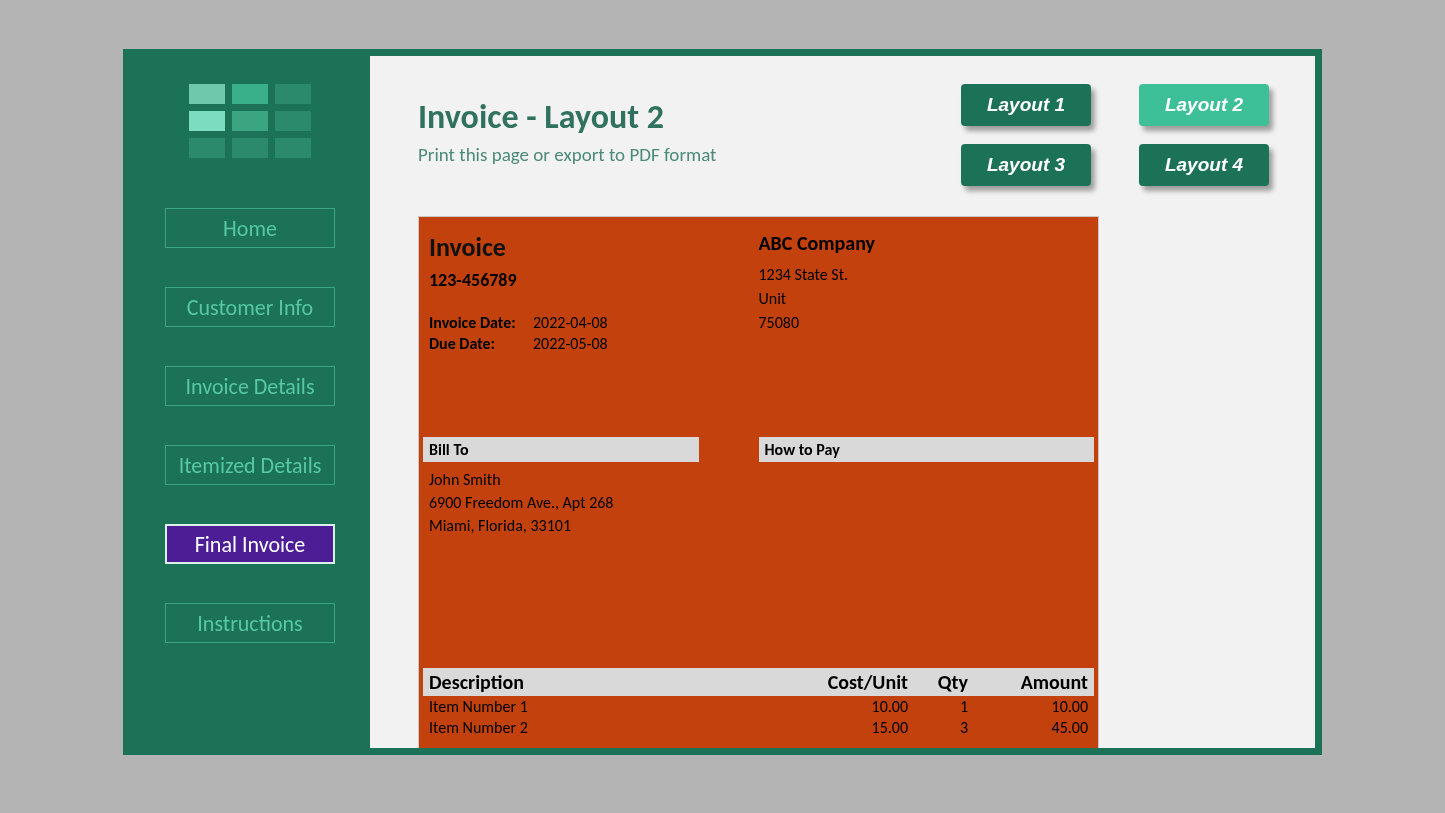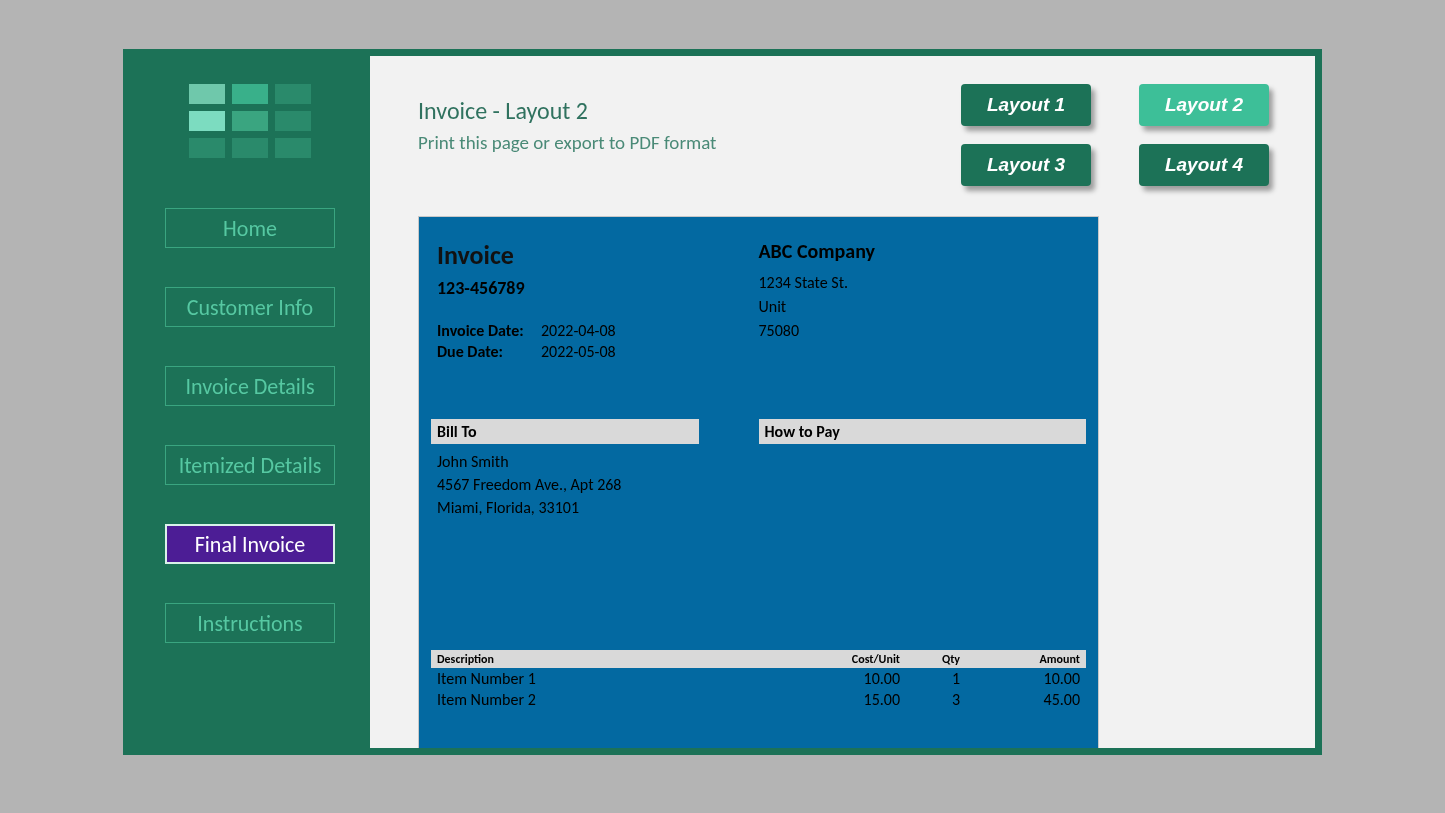--- a/index.html
+++ b/index.html
@@ -73,22 +73,22 @@
     padding: 28px 36px 0 48px;
     position: relative;
     overflow: hidden;
   }
   .header-row {
     display: flex;
     align-items: flex-start;
   }
   .title-block { flex: 1; }
   .page-title {
-    font-size: 24px;
-    font-weight: 400;
+    font-size: 34px;
+    font-weight: 700;
     color: #30725f;
     margin-top: 12px;
   }
   .page-subtitle {
     font-size: 19px;
     color: #4a8a77;
     margin-top: 6px;
   }
   .layout-buttons {
     display: grid;
@@ -108,23 +108,23 @@
     cursor: pointer;
     font-style: italic;
   }
   .layout-btn.active {
     background: #3dbf98;
   }
 
   .doc {
     margin-top: 30px;
     width: 681px;
-    background: #0369a1;
+    background: #c2410c;
     border: 1px solid #c8c8c8;
-    padding: 12px;
+    padding: 4px;
     height: 560px;
     overflow: hidden;
   }
   .doc-inner {
     padding: 0;
   }
   .doc-top {
     display: flex;
     padding: 10px 0 0 0;
   }
@@ -149,39 +149,39 @@
   .kv-val { }
   .company-name {
     font-size: 20px;
     font-weight: 700;
     margin-bottom: 8px;
   }
   .addr-line { font-size: 16px; line-height: 1.5; }
 
   .section-band {
     display: flex;
-    margin-top: 56px;
+    margin-top: 82px;
   }
   .band-col { flex: 1; }
   .band-head {
     background: #d9d9d9;
     font-weight: 700;
     font-size: 16px;
     padding: 3px 6px;
   }
   .band-col + .band-col .band-head { margin-left: 0; }
   .band-col:first-child .band-head { margin-right: 60px; }
   .band-body { padding: 6px 6px 0 6px; font-size: 16px; line-height: 1.45; }
   .band-col:first-child .band-body { padding-right: 60px; }
 
   .items-head {
     display: flex;
     background: #d9d9d9;
     font-weight: 700;
-    font-size: 12px;
+    font-size: 20px;
     padding: 2px 6px;
     margin-top: 130px;
   }
   .col-desc { flex: 1; }
   .col-cost { width: 120px; text-align: right; }
   .col-qty  { width: 60px;  text-align: right; }
   .col-amt  { width: 120px; text-align: right; }
   .item-row {
     display: flex;
     font-size: 16px;
@@ -260,21 +260,21 @@
             <div class="addr-line">Unit</div>
             <div class="addr-line">75080</div>
           </div>
         </div>
 
         <div class="section-band">
           <div class="band-col">
             <div class="band-head">Bill To</div>
             <div class="band-body">
               <div>John Smith</div>
-              <div>4567 Freedom Ave., Apt 268</div>
+              <div>6900 Freedom Ave., Apt 268</div>
               <div>Miami, Florida, 33101</div>
             </div>
           </div>
           <div class="band-col">
             <div class="band-head">How to Pay</div>
           </div>
         </div>
 
         <div class="items-head">
           <div class="col-desc">Description</div>

